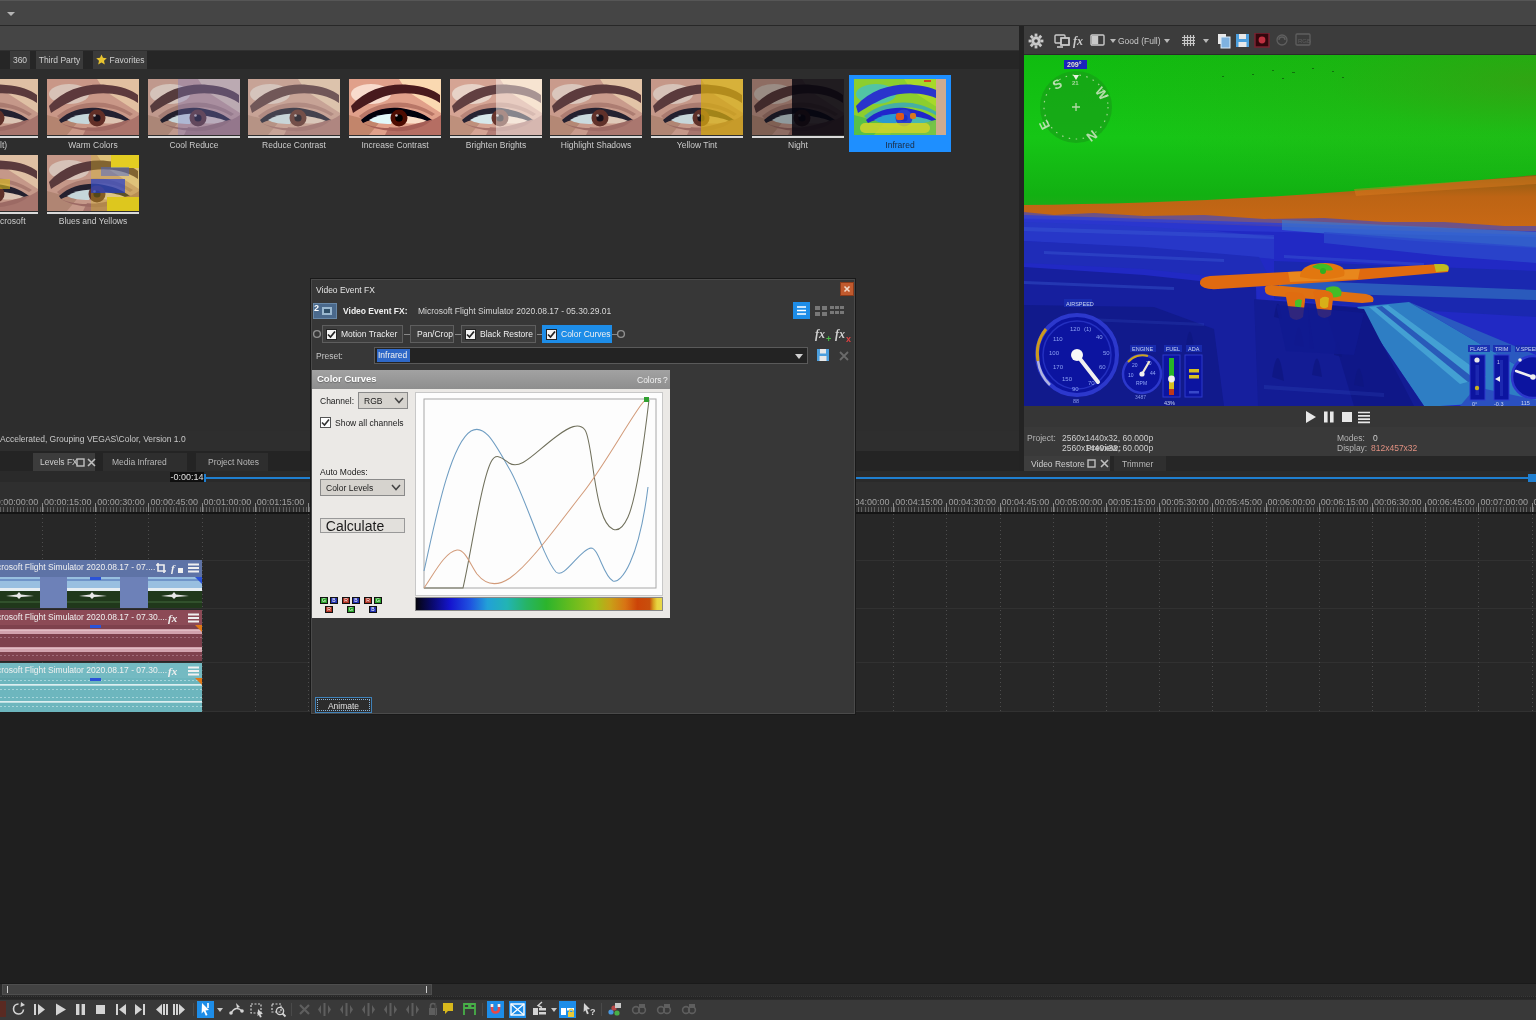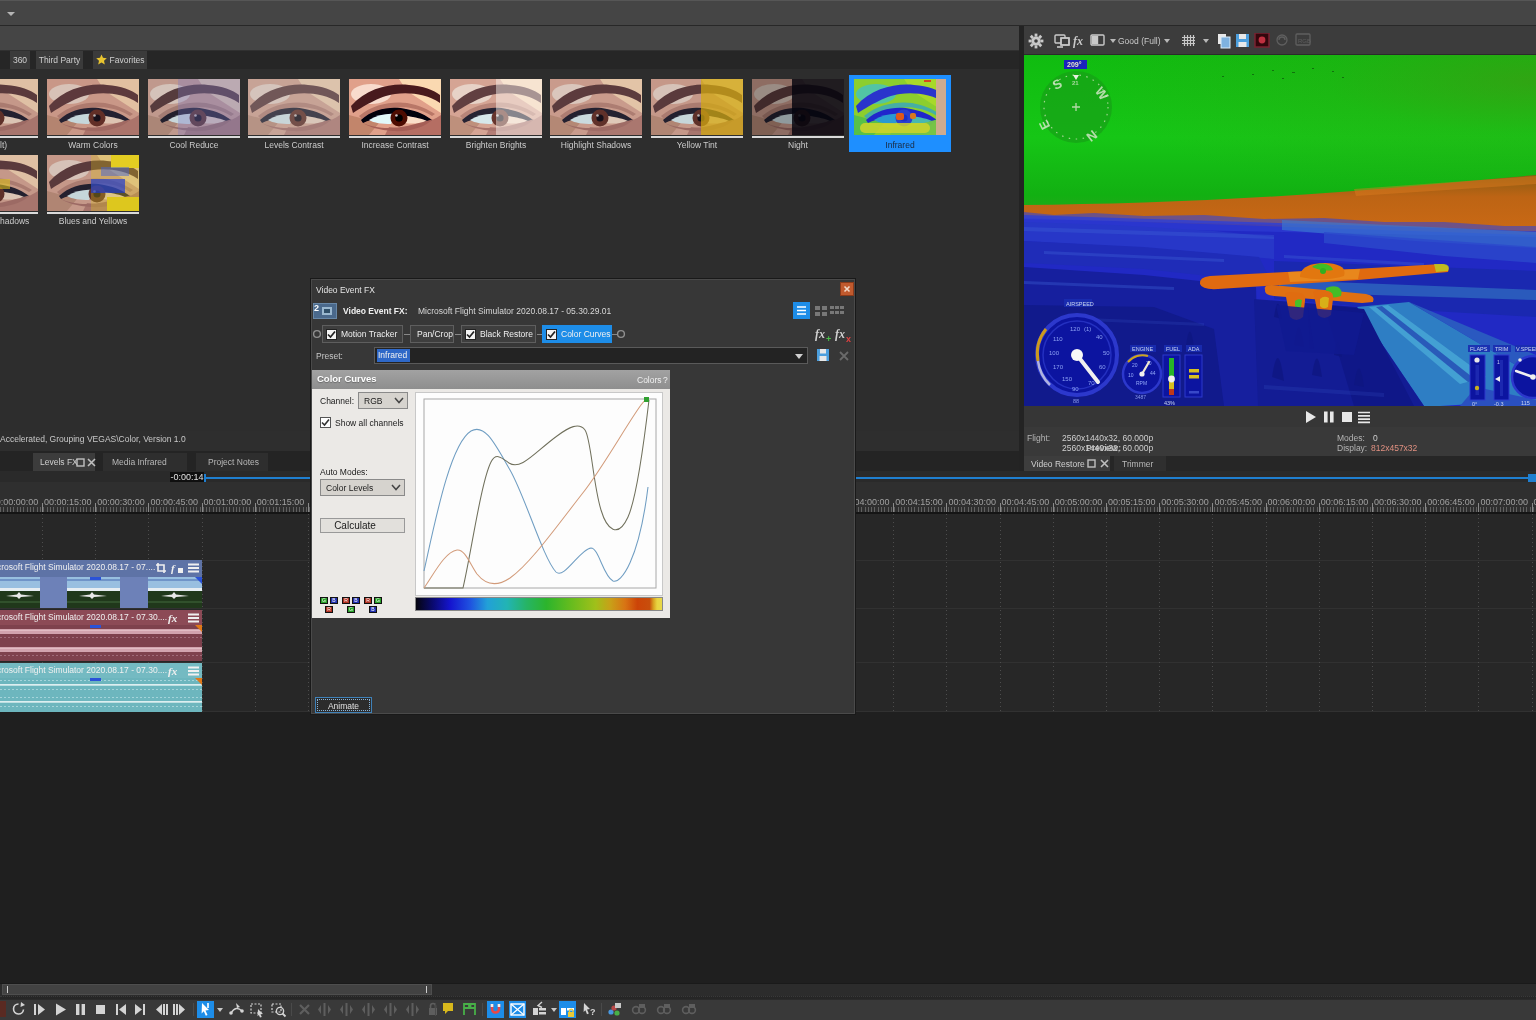--- a/index.html
+++ b/index.html
@@ -77,21 +77,21 @@
     <div style="position:absolute;left:30px;top:0;width:62px;height:56px;background:rgba(120,120,200,.32);"></div>
   </div>
 <div class="abs" style="left:148px;top:136px;width:92px;height:2px;background:#dadada;"></div>
 <div class="txt" style="left:134px;top:140px;width:120px;text-align:center;color:#cccccc;">Cool Reduce</div>
 <div class="abs" style="left:248px;top:79px;width:92px;height:56px;overflow:hidden;">
     <svg width="92" height="56" style="filter:contrast(.72) brightness(1.12);">
       <use href="#eye"></use>
     </svg>
   </div>
 <div class="abs" style="left:248px;top:136px;width:92px;height:2px;background:#dadada;"></div>
-<div class="txt" style="left:234px;top:140px;width:120px;text-align:center;color:#cccccc;">Levels Contrast</div>
+<div class="txt" style="left:234px;top:140px;width:120px;text-align:center;color:#cccccc;">Reduce Contrast</div>
 <div class="abs" style="left:349px;top:79px;width:92px;height:56px;overflow:hidden;">
     <svg width="92" height="56" style="filter:contrast(1.45) brightness(.98);">
       <use href="#eye"></use>
     </svg>
   </div>
 <div class="abs" style="left:349px;top:136px;width:92px;height:2px;background:#dadada;"></div>
 <div class="txt" style="left:335px;top:140px;width:120px;text-align:center;color:#cccccc;">Increase Contrast</div>
 <div class="abs" style="left:450px;top:79px;width:92px;height:56px;overflow:hidden;">
     <svg width="92" height="56" style="filter:brightness(1.08);">
       <use href="#eye"></use>
@@ -135,21 +135,21 @@
     <div style="position:absolute;left:70px;top:1px;width:7px;height:2px;background:#d84820;"></div>
   </div>
 <div class="txt" style="left:840px;top:140px;width:120px;text-align:center;color:#1a2a40;">Infrared</div>
 <div class="abs" style="left:0px;top:155px;width:38px;height:56px;overflow:hidden;">
     <svg width="92" height="56" style="position:absolute;left:-54px">
       <use href="#eye"></use>
     </svg>
     <div style="position:absolute;left:0;top:24px;width:10px;height:10px;background:rgba(220,190,30,.6);"></div>
   </div>
 <div class="abs" style="left:0px;top:212px;width:38px;height:2px;background:#dadada;"></div>
-<div class="txt" style="left:0px;top:216px;color:#cccccc;font-size:8.5px;">hadows</div>
+<div class="txt" style="left:0px;top:216px;color:#cccccc;font-size:8.5px;">crosoft</div>
 <div class="abs" style="left:47px;top:155px;width:92px;height:56px;overflow:hidden;">
     <svg width="92" height="56">
       <use href="#eye"></use>
     </svg>
     <div style="position:absolute;left:44px;top:0;width:48px;height:56px;background:rgba(225,200,25,.30);"></div>
     <div style="position:absolute;left:64px;top:0;width:28px;height:13px;background:#e3cd22;"></div>
     <div style="position:absolute;left:60px;top:42px;width:32px;height:14px;background:#ddc71e;"></div>
     <div style="position:absolute;left:44px;top:24px;width:34px;height:14px;background:rgba(25,55,215,.66);"></div>
     <div style="position:absolute;left:54px;top:12px;width:28px;height:9px;background:rgba(70,100,210,.5);"></div>
   </div>
@@ -416,21 +416,21 @@
 </svg>
 <div class="abs" style="left:1024px;top:406px;width:512px;height:21px;background:#363636;"></div>
 <svg class="abs" style="left:1300px;top:410px" width="80" height="14">
  <path d="M6 1 L6 13 L16 7 Z" fill="#e8e8e8"></path>
  <rect x="24" y="1.5" width="3.6" height="11" fill="#e8e8e8"></rect>
     <rect x="30" y="1.5" width="3.6" height="11" fill="#e8e8e8"></rect>
  <rect x="42" y="2" width="10" height="10" fill="#e8e8e8"></rect>
  <path d="M58 2.5 H70 M58 5.8 H70 M58 9.1 H70 M58 12.4 H70" stroke="#e8e8e8" stroke-width="1.7"></path>
 </svg>
 <div class="abs" style="left:1024px;top:427px;width:512px;height:29px;background:#393939;"></div>
-<div class="txt" style="left:1027px;top:433px;color:#b4b4b4;font-size:8.5px;">Flight:</div>
+<div class="txt" style="left:1027px;top:433px;color:#b4b4b4;font-size:8.5px;">Project:</div>
 <div class="txt" style="left:1062px;top:433px;color:#cfcfcf;font-size:8.5px;">2560x1440x32, 60.000p</div>
 <div class="txt" style="left:1086px;top:443px;color:#b4b4b4;font-size:8.5px;font-weight:bold;">Preview:</div>
 <div class="txt" style="left:1062px;top:443px;color:#cfcfcf;font-size:8.5px;">2560x1440x32, 60.000p</div>
 <div class="txt" style="left:1337px;top:433px;color:#b4b4b4;font-size:8.5px;">Modes:</div>
 <div class="txt" style="left:1373px;top:433px;color:#cfcfcf;font-size:8.5px;">0</div>
 <div class="txt" style="left:1337px;top:443px;color:#b4b4b4;font-size:8.5px;">Display:</div>
 <div class="txt" style="left:1371px;top:443px;color:#e09080;font-size:8.5px;">812x457x32</div>
 <div class="abs" style="left:1024px;top:456px;width:512px;height:15px;background:#262626;"></div>
 <div class="abs" style="left:1024px;top:456px;width:86px;height:15px;background:#3d3d3d;"></div>
 <div class="txt" style="left:1031px;top:459px;color:#d0d0d0;font-size:8.5px;">Video Restore</div>
@@ -955,21 +955,21 @@
     <path d="M2 5.5 L4.5 8 L9 2.5" stroke="#333" stroke-width="1.6" fill="none"></path>
   </svg>
 <div class="txt" style="left:335px;top:418px;color:#1a1a1a;font-size:8.5px;z-index:11;">Show all channels</div>
 <div class="txt" style="left:320px;top:467px;color:#1a1a1a;font-size:8.5px;z-index:11;">Auto Modes:</div>
 <div class="abs" style="left:320px;top:479px;width:85px;height:17px;background:#d6d3ce;border:1px solid #8a8a8a;z-index:11;"></div>
 <div class="txt" style="left:326px;top:483px;color:#1a1a1a;font-size:8.5px;z-index:11;">Color Levels</div>
 <svg class="abs" style="left:391px;top:484px;z-index:12" width="10" height="7">
     <path d="M1 1 L5 5.5 L9 1" stroke="#444" stroke-width="1.5" fill="none"></path>
   </svg>
 <div class="abs" style="left:320px;top:518px;width:85px;height:15px;background:#e2e0dc;border:1px solid #999;z-index:11;"></div>
-<div class="txt" style="left:320px;top:521px;color:#1a1a1a;font-size:10px;z-index:11;width:70px;text-align:center;">Calculate</div>
+<div class="txt" style="left:320px;top:521px;color:#1a1a1a;font-size:14px;z-index:11;width:70px;text-align:center;">Calculate</div>
 <div class="abs" style="left:320px;top:597px;width:8px;height:7px;background:#28a028;border:1px solid #111;z-index:12;color:#fff;font-size:5px;line-height:5px;text-align:center;">G</div>
 <div class="abs" style="left:330px;top:597px;width:8px;height:7px;background:#2030b0;border:1px solid #111;z-index:12;color:#fff;font-size:5px;line-height:5px;text-align:center;">B</div>
 <div class="abs" style="left:325px;top:606px;width:8px;height:7px;background:#b03020;border:1px solid #111;z-index:12;color:#fff;font-size:5px;line-height:5px;text-align:center;">R</div>
 <div class="abs" style="left:342px;top:597px;width:8px;height:7px;background:#b03020;border:1px solid #111;z-index:12;color:#fff;font-size:5px;line-height:5px;text-align:center;">R</div>
 <div class="abs" style="left:352px;top:597px;width:8px;height:7px;background:#2030b0;border:1px solid #111;z-index:12;color:#fff;font-size:5px;line-height:5px;text-align:center;">B</div>
 <div class="abs" style="left:347px;top:606px;width:8px;height:7px;background:#28a028;border:1px solid #111;z-index:12;color:#fff;font-size:5px;line-height:5px;text-align:center;">G</div>
 <div class="abs" style="left:364px;top:597px;width:8px;height:7px;background:#b03020;border:1px solid #111;z-index:12;color:#fff;font-size:5px;line-height:5px;text-align:center;">R</div>
 <div class="abs" style="left:374px;top:597px;width:8px;height:7px;background:#28a028;border:1px solid #111;z-index:12;color:#fff;font-size:5px;line-height:5px;text-align:center;">G</div>
 <div class="abs" style="left:369px;top:606px;width:8px;height:7px;background:#2030b0;border:1px solid #111;z-index:12;color:#fff;font-size:5px;line-height:5px;text-align:center;">B</div>
 <div class="abs" style="left:415px;top:392px;width:248px;height:204px;background:#fdfdfd;border:1px solid #c8c8c8;z-index:11;"></div>

